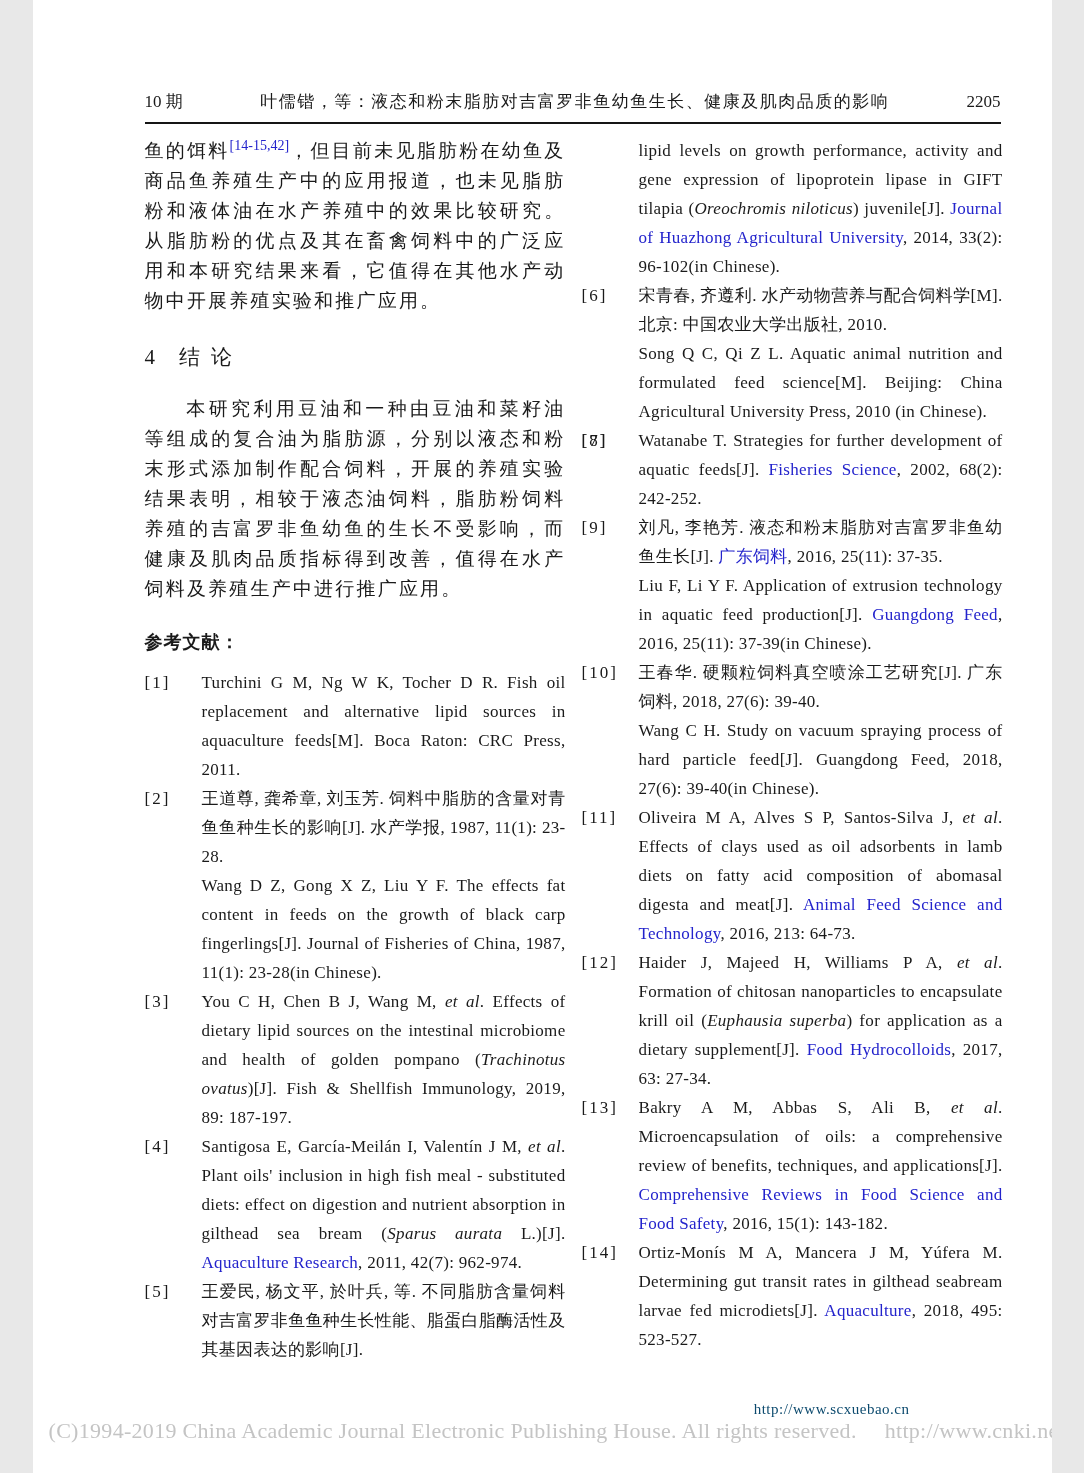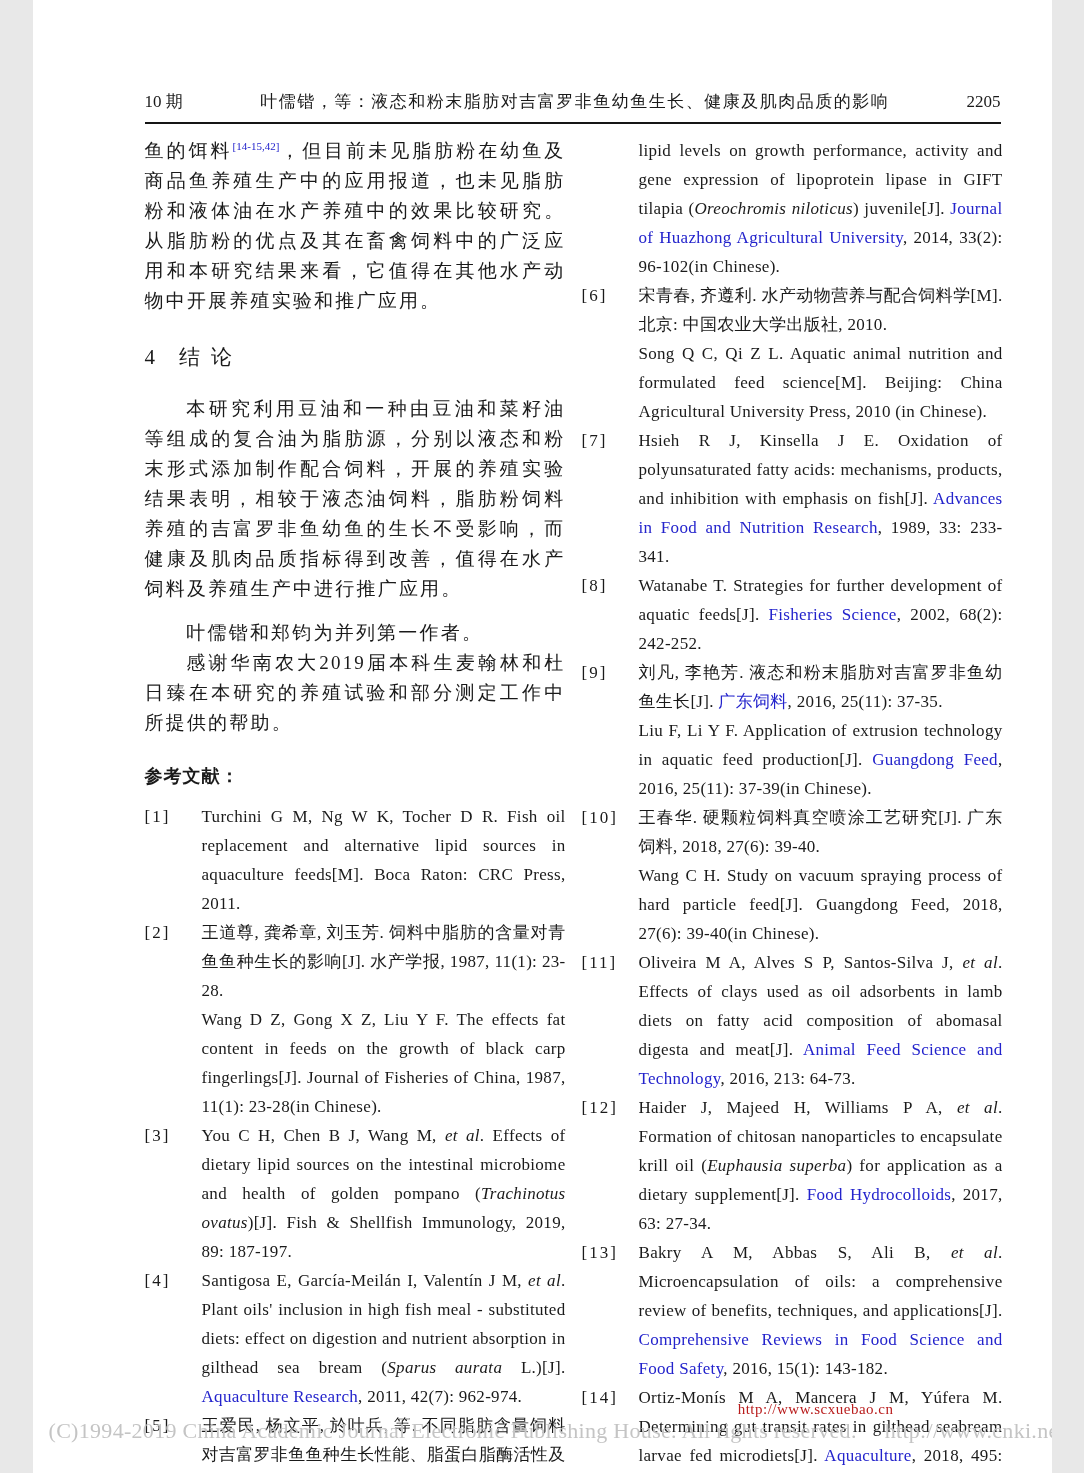--- a/index.html
+++ b/index.html
@@ -27,24 +27,24 @@
   .ack p{margin:0;}
   .refs-heading{
     font-family:"Liberation Sans","DejaVu Sans",sans-serif;
     font-weight:bold;font-size:18px;margin:26px 0 14px 0;letter-spacing:1px;
   }
   .ref-item{position:relative;padding-left:57px;font-size:17px;line-height:29px;text-align:justify;}
   .ref-num{position:absolute;left:0;top:0;letter-spacing:2px;}
   .ref-para{letter-spacing:0.3px;}
   .l{color:#2323cc;}
   .i{font-style:italic;}
-  .sup{color:#2323cc;font-size:11px;vertical-align:super;line-height:0;letter-spacing:0;}
+  .sup{color:#2323cc;font-size:14px;vertical-align:super;line-height:0;letter-spacing:0;}
   
   .site-url{
-    position:absolute;right:158px;top:1401px;color:#b91c1c;font-size:15px;
+    position:absolute;right:142px;top:1401px;color:#0c4a6e;font-size:15px;
     letter-spacing:0.5px;text-decoration:none;margin-left:46px;
   }
   .copyright{
     position:absolute;left:16px;top:1418px;color:#c4c4c4;font-size:22px;
     white-space:nowrap;letter-spacing:0.3px;
   }
   .copyright .cnki{margin-left:28px;}
 </style>
 </head>
 <body>
@@ -59,24 +59,20 @@
 
   <div class="columns">
 
     <div class="col">
       <p class="cn-para"><span>鱼的饵料</span><span class="sup">[14-15,42]</span><span>，但目前未见脂肪粉在幼鱼及商品鱼养殖生产中的应用报道，也未见脂肪粉和液体油在水产养殖中的效果比较研究。从脂肪粉的优点及其在畜禽饲料中的广泛应用和本研究结果来看，它值得在其他水产动物中开展养殖实验和推广应用。</span></p>
 
       <h2 class="section-heading"><span class="no">4</span><span class="tt">结论</span></h2>
 
       <p class="cn-para indent">本研究利用豆油和一种由豆油和菜籽油等组成的复合油为脂肪源，分别以液态和粉末形式添加制作配合饲料，开展的养殖实验结果表明，相较于液态油饲料，脂肪粉饲料养殖的吉富罗非鱼幼鱼的生长不受影响，而健康及肌肉品质指标得到改善，值得在水产饲料及养殖生产中进行推广应用。</p>
 
-      <div class="ack">
-        <p class="cn-para indent">叶儒锴和郑钧为并列第一作者。</p>
-        <p class="cn-para indent">感谢华南农大2019届本科生麦翰林和杜日臻在本研究的养殖试验和部分测定工作中所提供的帮助。</p>
-      </div>
 
       <div class="refs-heading">参考文献：</div>
 
       <div id="refs-left">
           <div class="ref-item">
             <span class="ref-num">[1]</span>
             <div class="ref-para"><span>Turchini G M, Ng W K, Tocher D R. Fish oil replacement and alternative lipid sources in aquaculture feeds[M]. Boca Raton: CRC Press, 2011.</span></div>
           </div>
           <div class="ref-item">
             <span class="ref-num">[2]</span>
@@ -104,21 +100,20 @@
             <span class="ref-num"></span>
             <div class="ref-para"><span>lipid levels on growth performance, activity and gene expression of lipoprotein lipase in GIFT tilapia (</span><span class="i">Oreochromis niloticus</span><span>) juvenile[J]. </span><span class="l">Journal of Huazhong Agricultural University</span><span>, 2014, 33(2): 96-102(in Chinese).</span></div>
           </div>
           <div class="ref-item">
             <span class="ref-num">[6]</span>
             <div class="ref-para"><span>宋青春, 齐遵利. 水产动物营养与配合饲料学[M]. 北京: 中国农业大学出版社, 2010.</span></div>
             <div class="ref-para"><span>Song Q C, Qi Z L. Aquatic animal nutrition and formulated feed science[M]. Beijing: China Agricultural University Press, 2010 (in Chinese).</span></div>
           </div>
           <div class="ref-item">
             <span class="ref-num">[7]</span>
-            <div class="ref-para"><span>Hsieh R J, Kinsella J E. Oxidation of polyunsaturated fatty acids: mechanisms, products, and inhibition with emphasis on fish[J]. </span><span class="l">Advances in Food and Nutrition Research</span><span>, 1989, 33: 233-341.</span></div>
           </div>
           <div class="ref-item">
             <span class="ref-num">[8]</span>
             <div class="ref-para"><span>Watanabe T. Strategies for further development of aquatic feeds[J]. </span><span class="l">Fisheries Science</span><span>, 2002, 68(2): 242-252.</span></div>
           </div>
           <div class="ref-item">
             <span class="ref-num">[9]</span>
             <div class="ref-para"><span>刘凡, 李艳芳. 液态和粉末脂肪对吉富罗非鱼幼鱼生长[J]. </span><span class="l">广东饲料</span><span>, 2016, 25(11): 37-35.</span></div>
             <div class="ref-para"><span>Liu F, Li Y F. Application of extrusion technology in aquatic feed production[J]. </span><span class="l">Guangdong Feed</span><span>, 2016, 25(11): 37-39(in Chinese).</span></div>
           </div>

